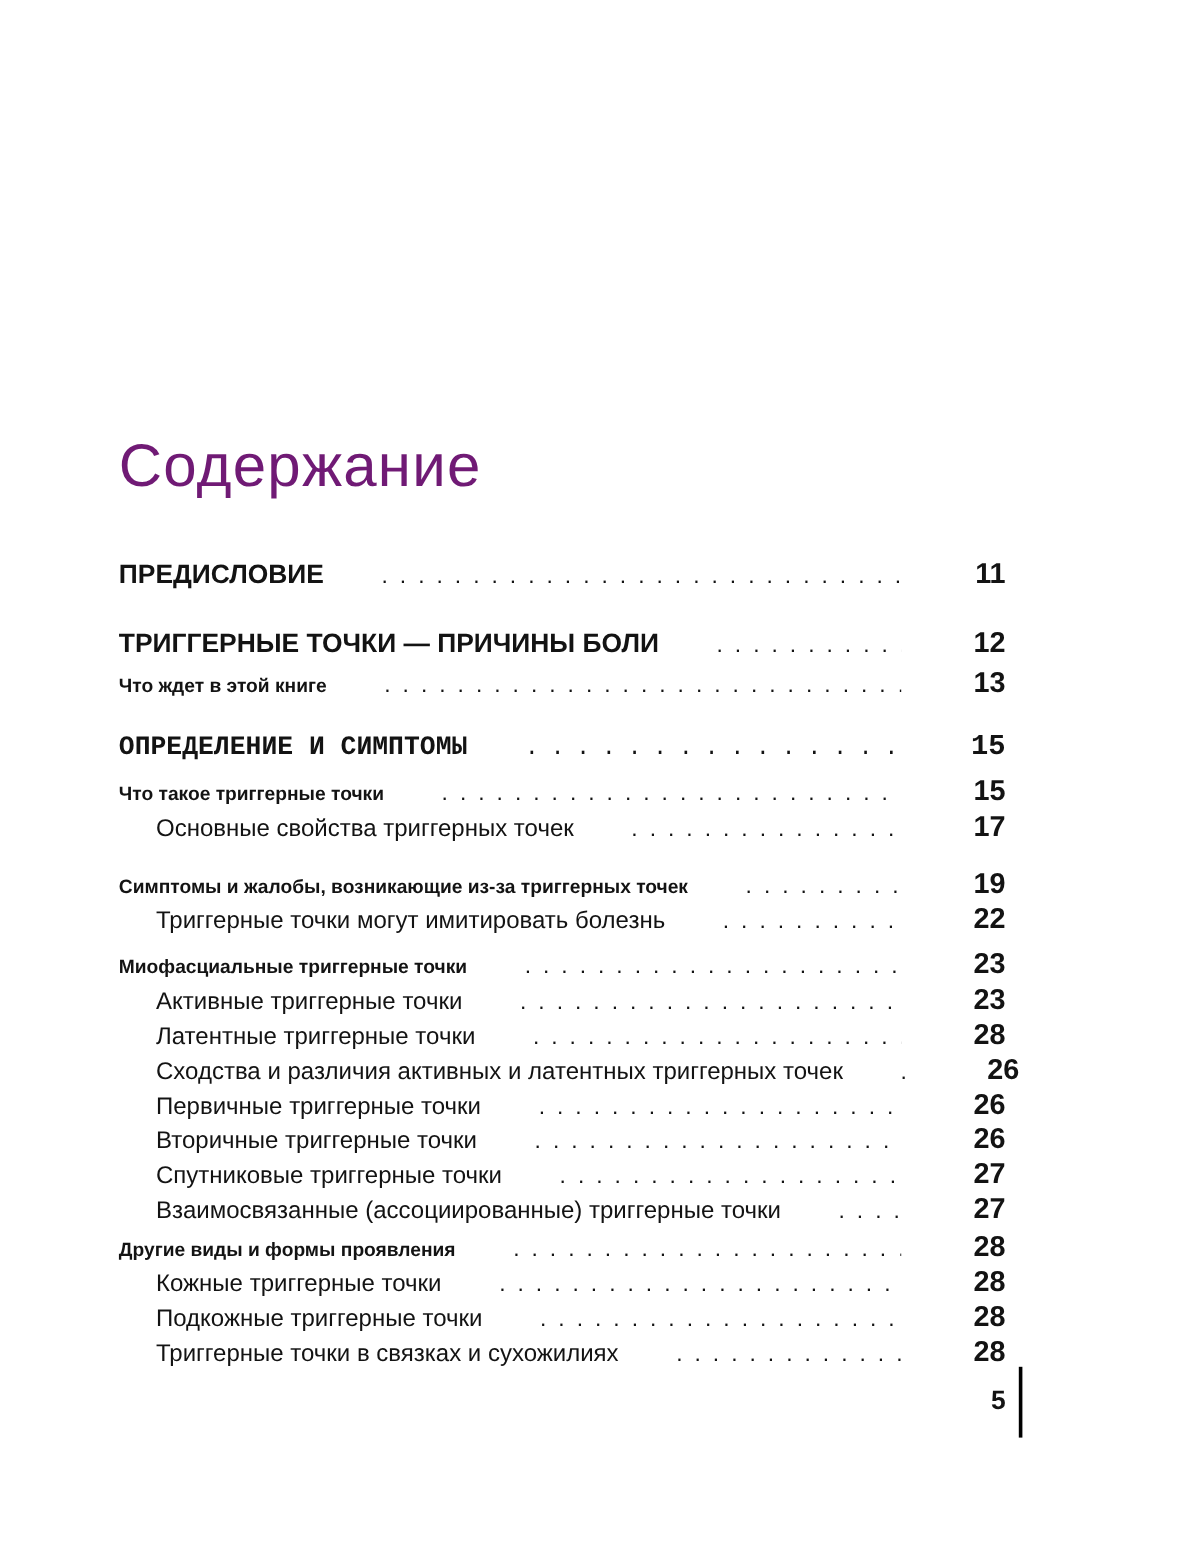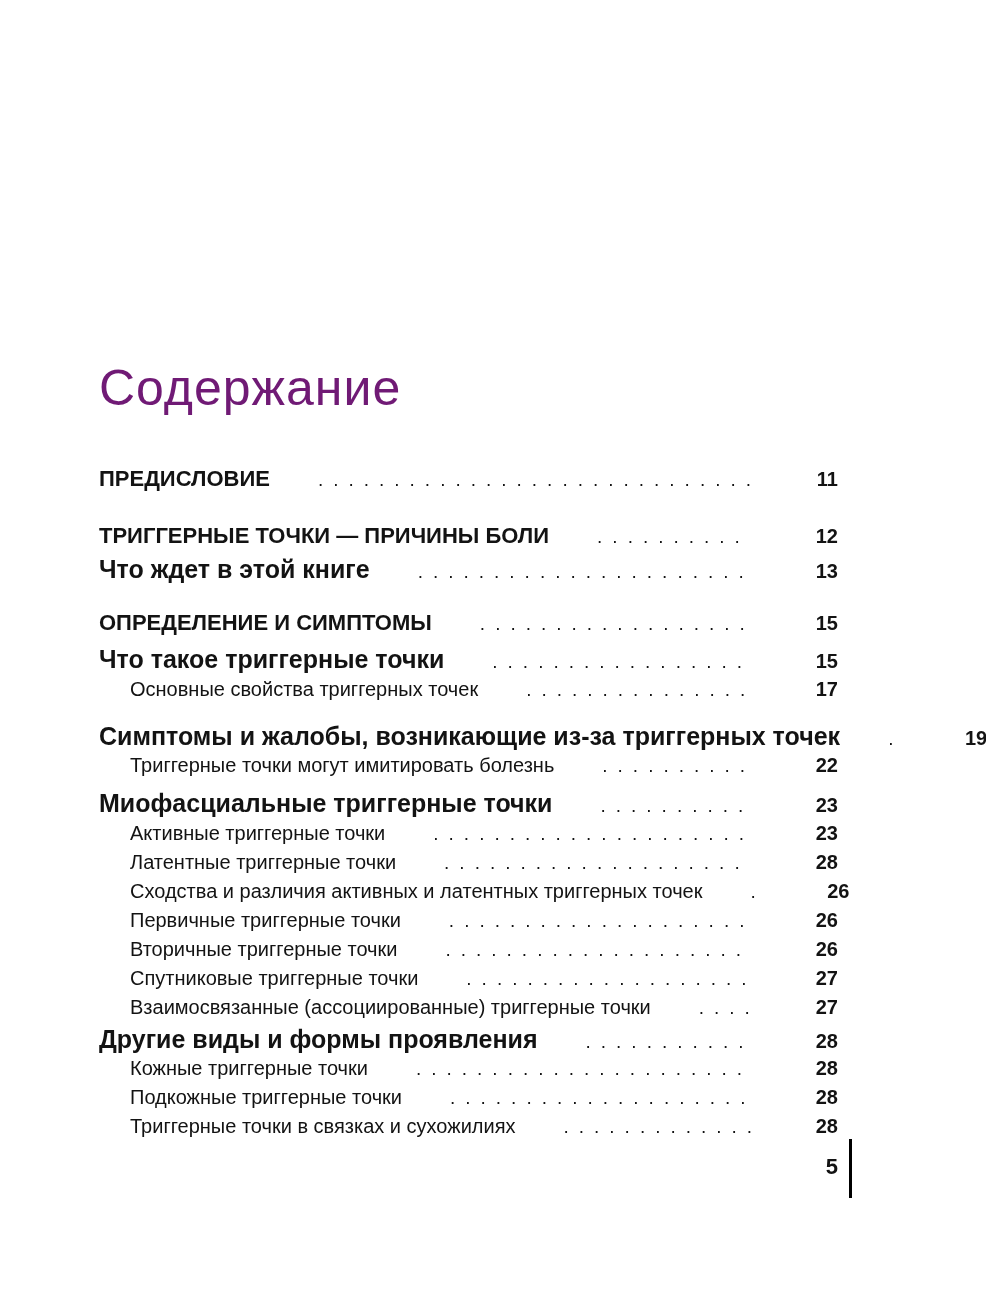--- a/index.html
+++ b/index.html
@@ -27,21 +27,21 @@
   }
   .row {
     display: flex;
     align-items: baseline;
     height: 29px;
     line-height: 29px;
     gap: 43px;
   }
   .row .lbl { white-space: nowrap; }
   .h  .lbl { font-weight: 700; font-size: 22px; }
-  .l1 .lbl { font-weight: 600; font-size: 25px; }
+  .l1 .lbl { font-weight: 600; font-size: 16px; }
   .l2 { padding-left: 31px; }
   .l2 .lbl { font-weight: 400; font-size: 20px; }
   .dots {
     flex: 1 1 auto;
     overflow: hidden;
     white-space: nowrap;
     font-size: 19px;
     font-weight: 400;
     font-style: normal;
     padding-left: 5px;
@@ -50,24 +50,24 @@
   .dots::after {
     content: "................................................................";
     letter-spacing: 10px;
   }
   .pg {
     flex: 0 0 auto;
     width: 44px;
     text-align: right;
     font-weight: 700;
     font-style: normal;
-    font-size: 20px;
+    font-size: 24px;
   }
   .mt28 { margin-top: 28px; }
-  .mt24 { margin-top: 24px; }
+  .mt24 { margin-top: 24px; font-family: Liberation Mono, monospace; }
   .mt9  { margin-top: 9px; }
   .mt8  { margin-top: 8px; }
   .mt5  { margin-top: 5px; }
   .mt4  { margin-top: 18px; }
   .mt3  { margin-top: 3px; }
   .mt1  { margin-top: 1px; }
   .footer-rule {
     position: absolute;
     left: 849px; top: 1139px;
     width: 3px; height: 59px;

